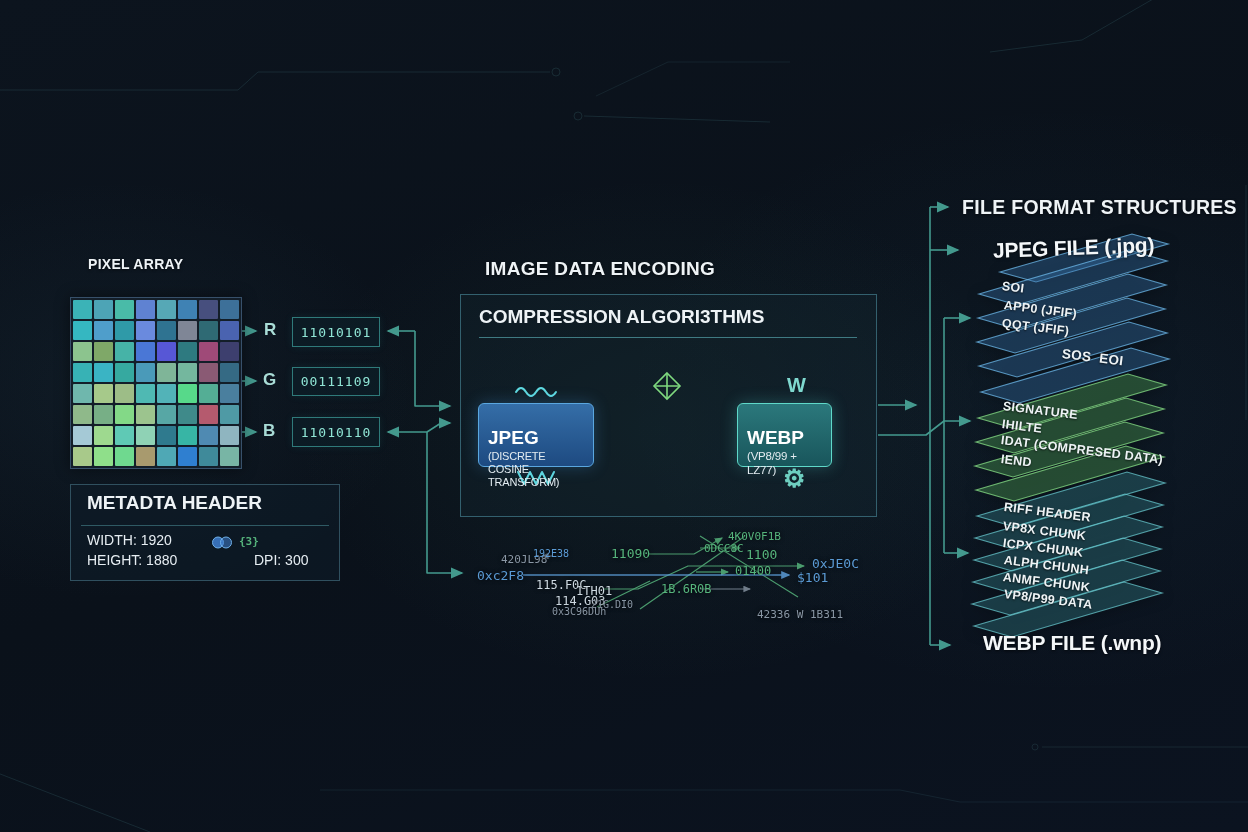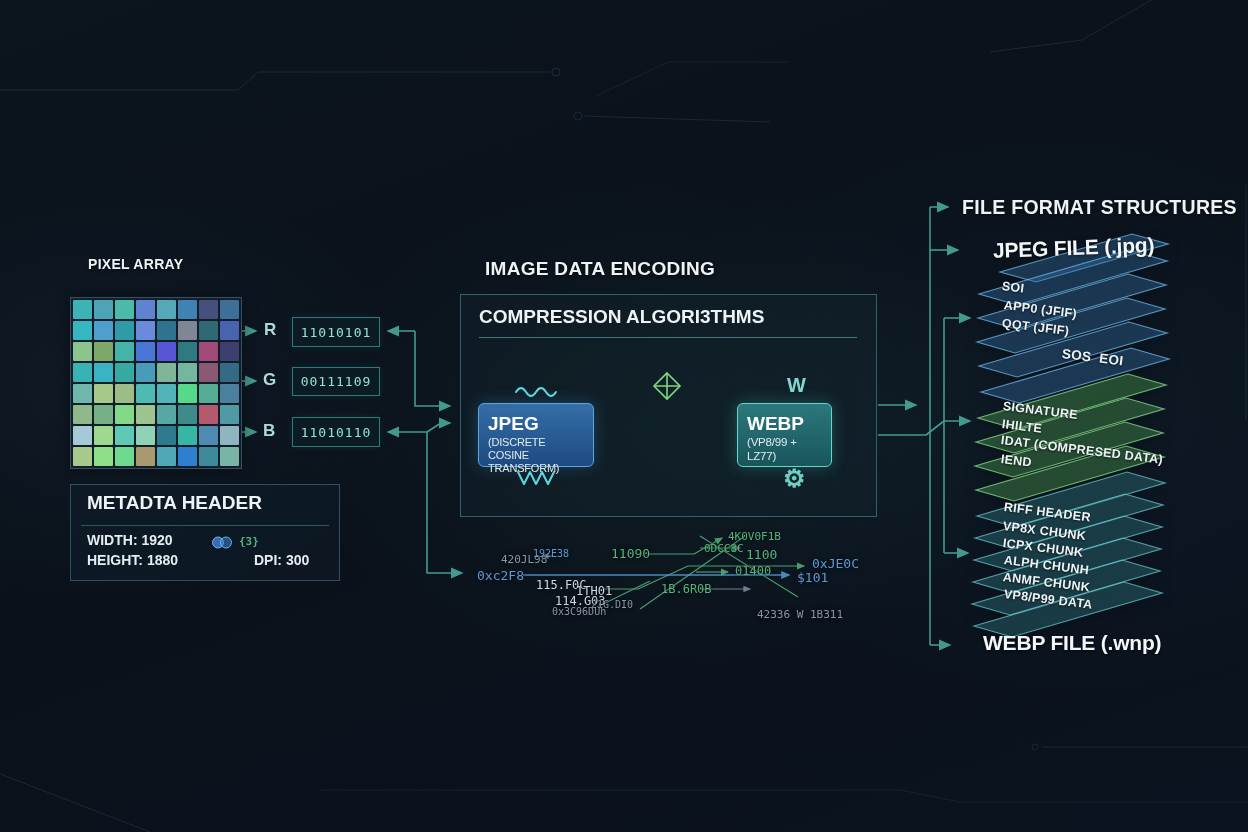--- a/index.html
+++ b/index.html
@@ -23,27 +23,27 @@
   .ch-label{position:absolute;color:#a9dcd6;font-size:17px;font-weight:bold}
   .bin-box{position:absolute;width:86px;height:28px;border:1px solid #2f7a7a;
     background:rgba(13,32,42,.55);color:#8fe4d4;font-family:"DejaVu Sans Mono",monospace;
     font-size:13px;letter-spacing:1px;display:flex;align-items:center;justify-content:center;
     box-shadow:0 0 8px rgba(40,150,150,.12)}
   
   #meta-panel{position:absolute;left:70px;top:484px;width:268px;height:95px;
     border:1px solid #30505f;background:rgba(15,29,41,.55)}
   #meta-title{position:absolute;left:16px;top:7px;font-size:19px;font-weight:bold;color:#eef3f6;white-space:pre}
   #meta-divider{position:absolute;left:10px;top:40px;width:248px;height:1px;background:#2f5a64}
-  .meta-field{position:absolute;color:#e6edf2;font-size:14px;font-weight:bold;white-space:pre}
+  .meta-field{position:absolute;color:#e6edf2;font-size:14px;font-weight:normal;white-space:pre}
   
   #comp-box{position:absolute;left:460px;top:294px;width:415px;height:221px;
     border:1px solid #33606e;background:rgba(22,42,54,.28)}
   #comp-title{position:absolute;left:18px;top:11px;font-size:19px;font-weight:bold;color:#eef3f6;white-space:pre}
   #comp-divider{position:absolute;left:18px;top:42px;width:378px;height:1px;background:#3f7a82}
-  .card{position:absolute;height:64px;border-radius:6px;padding:10px 9px;box-sizing:border-box}
+  .card{position:absolute;height:64px;border-radius:6px;padding:24px 9px;box-sizing:border-box}
   .card .name{font-size:19px;font-weight:bold;color:#ffffff;line-height:1.05}
   .card .detail{color:#e3ecf1;white-space:pre-line;line-height:1.2;margin-top:2px;letter-spacing:-.2px}
   .card-jpeg{left:478px;top:403px;width:116px;border:1.5px solid #5aa7e0;
     background:linear-gradient(180deg,rgba(62,130,200,.8),rgba(32,82,145,.85));
     box-shadow:0 0 16px rgba(70,150,220,.30)}
   .card-jpeg .detail{font-size:11px}
   .card-png{left:605px;top:402px;width:122px;border:1.5px solid #7fd97f;
     background:linear-gradient(180deg,rgba(86,160,86,.8),rgba(42,105,52,.85));
     box-shadow:0 0 16px rgba(100,200,100,.30)}
   .card-png .detail{font-size:10px;letter-spacing:-.3px}

